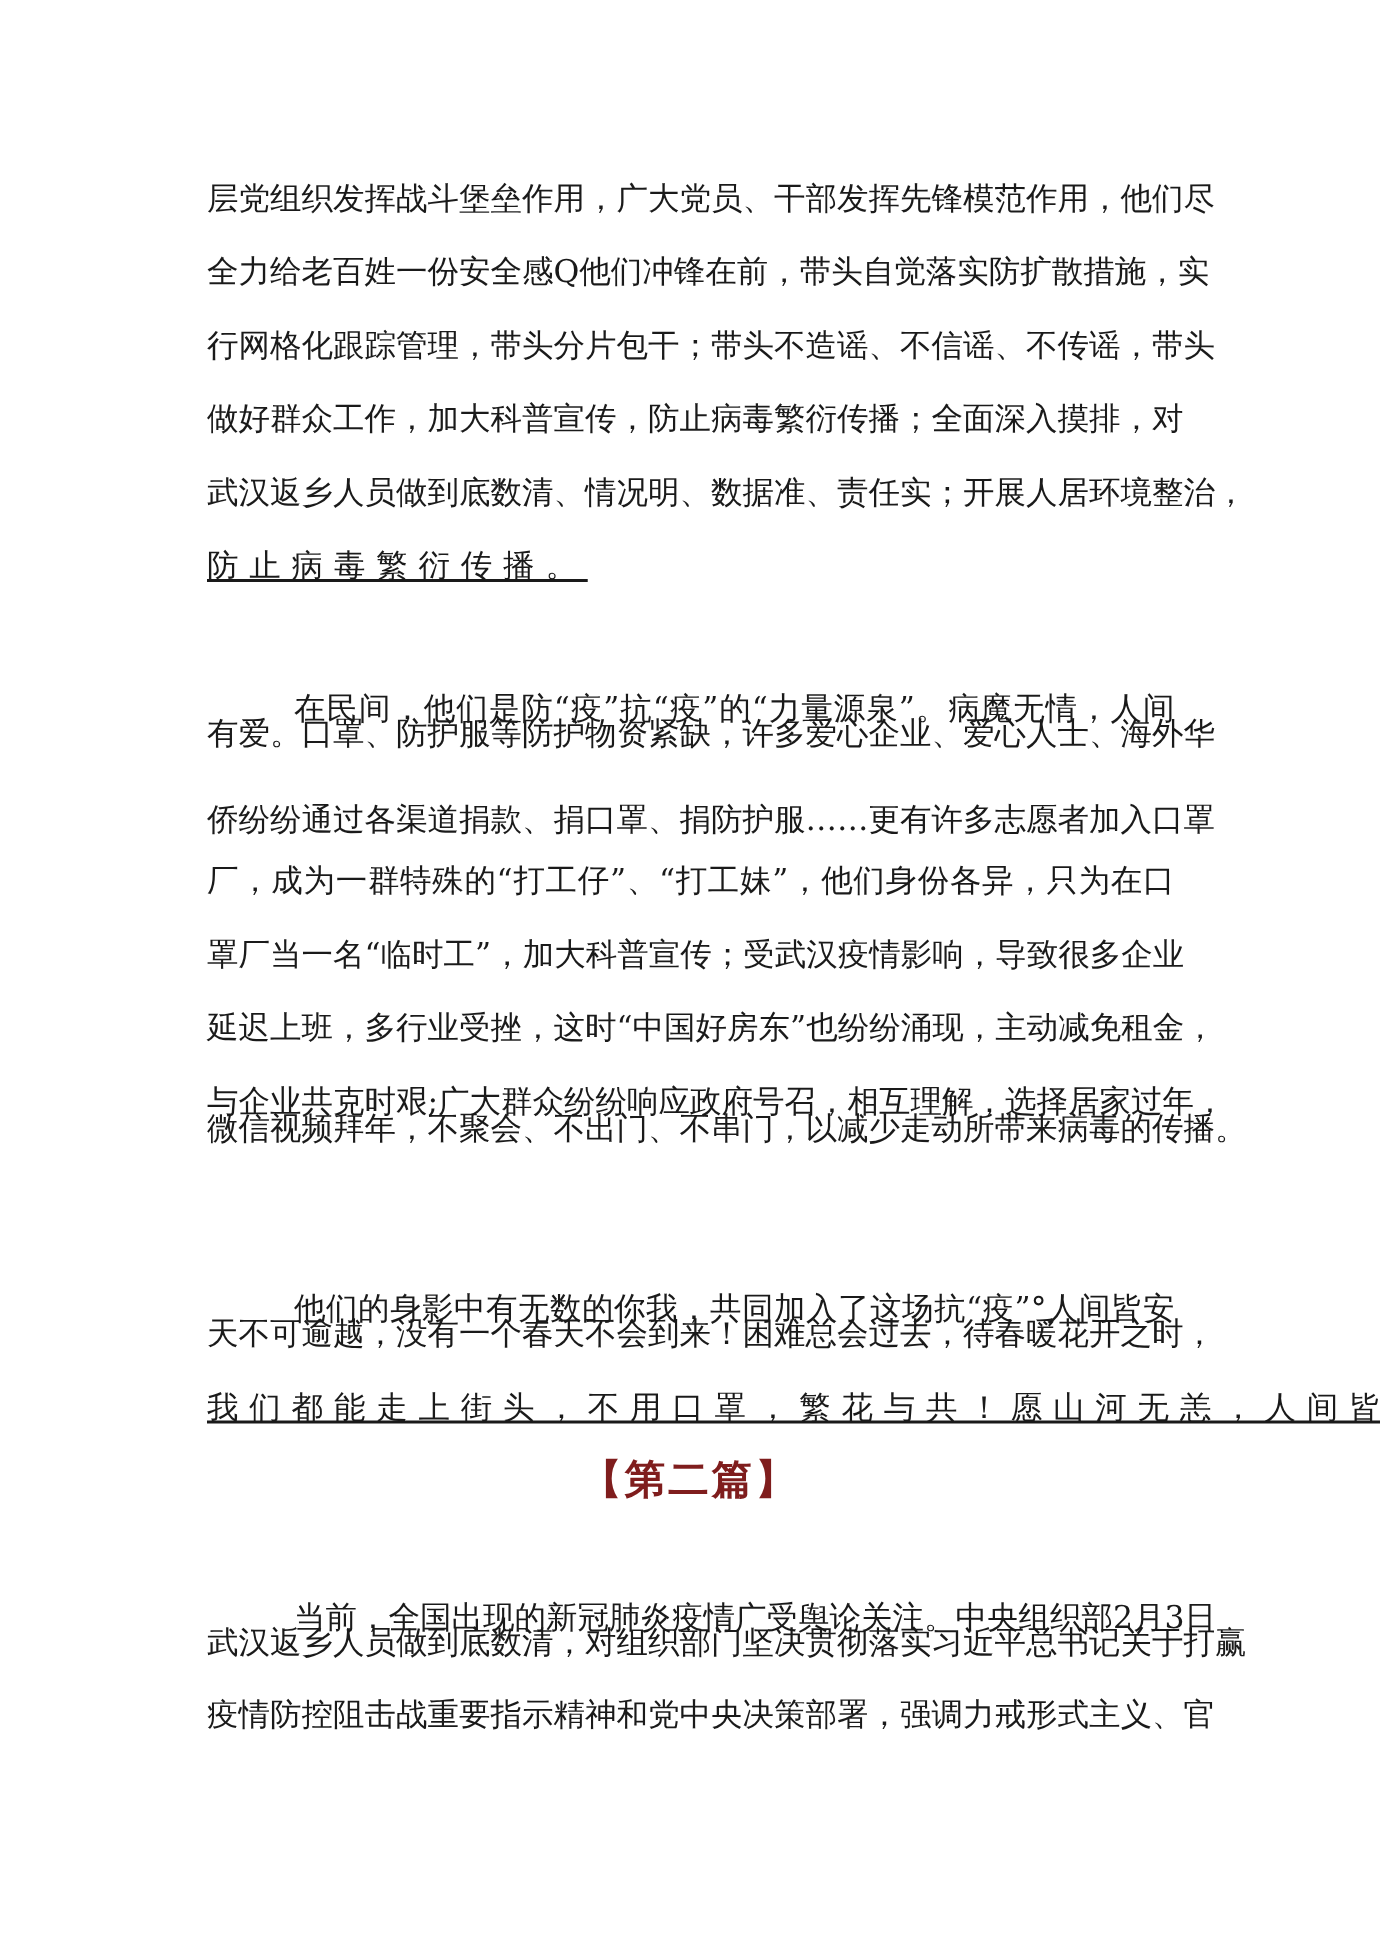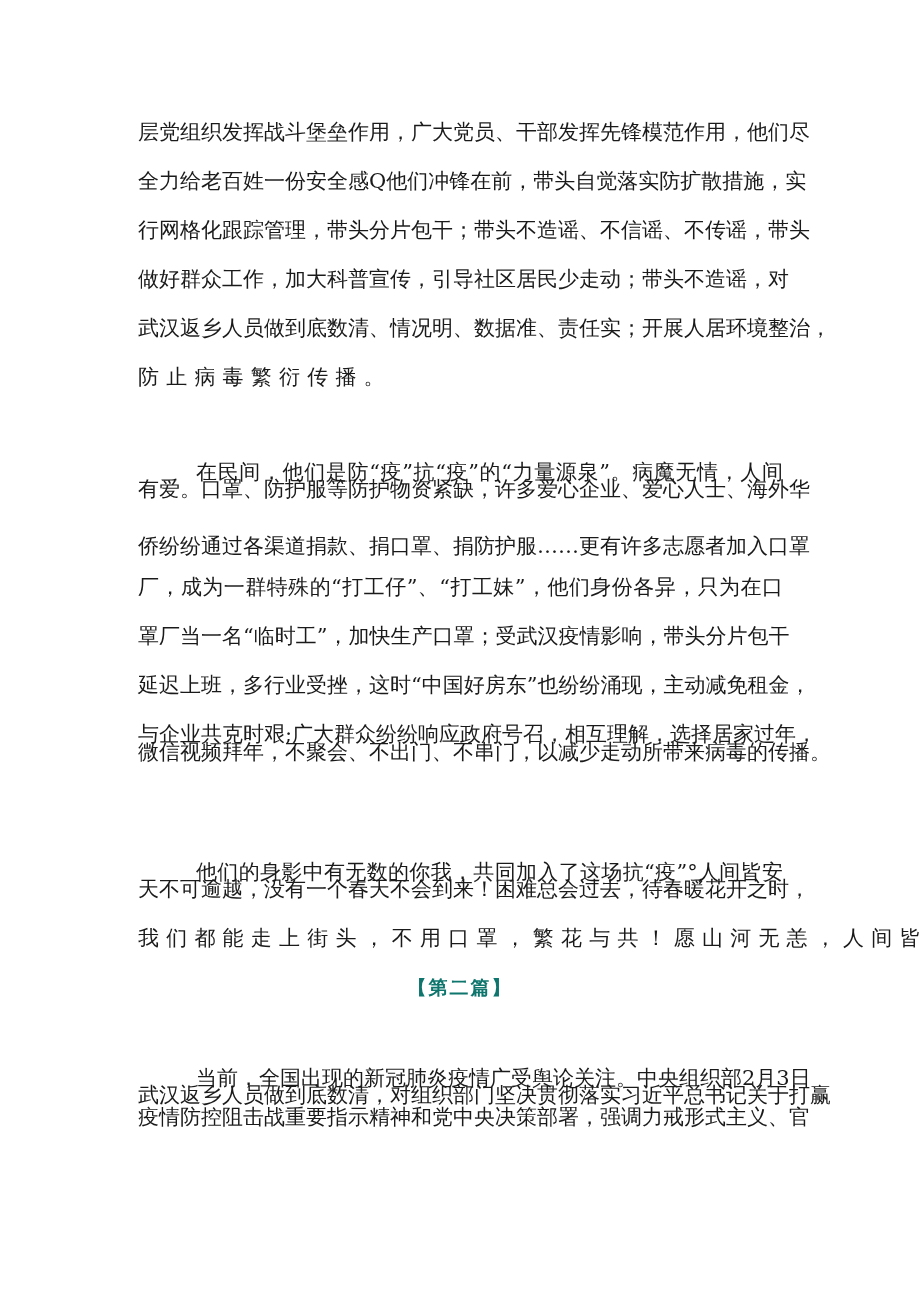--- a/index.html
+++ b/index.html
@@ -2,58 +2,58 @@
 <html><head>
 <meta charset="utf-8">
 <style>
   html, body { margin: 0; padding: 0; background: #ffffff; }
   body { width: 920px; height: 1301px; position: relative; overflow: hidden;
          font-family: "DejaVu Serif", "Liberation Serif", serif; color: #1a1a1a; }
   .page { position: absolute; left: 0; top: 0; width: 744px; height: 1301px; background: #fff; }
   .line { position: absolute; left: 138px; width: 645px; height: 30px; line-height: 30px;
           font-size: 21px; white-space: nowrap; text-align: justify; text-align-last: justify;
           letter-spacing: 0px; }
-  .line.last { text-align-last: left; letter-spacing: 7.2px; }
+  .line.last { text-align-last: left; letter-spacing: 7.2px; text-decoration: underline; }
   .line.indent { left: 196px; width: 587px; margin-top: 32px; }
   .heading { position: absolute; left: 0; width: 920px; text-align: center; top: 972px;
-             font-size: 19px; font-weight: bold; line-height: 30px; letter-spacing: 2px;
-             font-family: "DejaVu Sans", "Liberation Sans", sans-serif; color: #0f766e; }
+             font-size: 27px; font-weight: bold; line-height: 30px; letter-spacing: 2px;
+             font-family: "DejaVu Sans", "Liberation Sans", sans-serif; color: #7f1d1d; }
 </style>
 </head>
 <body>
 
 <div class="page">
 
   <div>
     <div class="line" style="top:117px">层党组织发挥战斗堡垒作用，广大党员、干部发挥先锋模范作用，他们尽</div>
     <div class="line" style="top:166px">全力给老百姓一份安全感Q他们冲锋在前，带头自觉落实防扩散措施，实</div>
     <div class="line" style="top:215px">行网格化跟踪管理，带头分片包干；带头不造谣、不信谣、不传谣，带头</div>
-    <div class="line" style="top:264px">做好群众工作，加大科普宣传，引导社区居民少走动；带头不造谣，对</div>
+    <div class="line" style="top:264px">做好群众工作，加大科普宣传，防止病毒繁衍传播；全面深入摸排，对</div>
     <div class="line" style="top:313px">武汉返乡人员做到底数清、情况明、数据准、责任实；开展人居环境整治，</div>
     <div class="line last" style="top:362px">防止病毒繁衍传播。</div>
   </div>
 
   <div>
     <div class="line indent" style="top:425px">在民间，他们是防“疫”抗“疫”的“力量源泉”。病魔无情，人间</div>
     <div class="line" style="top:474px">有爱。口罩、防护服等防护物资紧缺，许多爱心企业、爱心人士、海外华</div>
     <div class="line" style="top:531px">侨纷纷通过各渠道捐款、捐口罩、捐防护服……更有许多志愿者加入口罩</div>
     <div class="line" style="top:572px">厂，成为一群特殊的“打工仔”、“打工妹”，他们身份各异，只为在口</div>
-    <div class="line" style="top:621px">罩厂当一名“临时工”，加快生产口罩；受武汉疫情影响，带头分片包干</div>
+    <div class="line" style="top:621px">罩厂当一名“临时工”，加大科普宣传；受武汉疫情影响，导致很多企业</div>
     <div class="line" style="top:670px">延迟上班，多行业受挫，这时“中国好房东”也纷纷涌现，主动减免租金，</div>
     <div class="line" style="top:719px">与企业共克时艰;广大群众纷纷响应政府号召，相互理解，选择居家过年，</div>
     <div class="line" style="top:737px">微信视频拜年，不聚会、不出门、不串门，以减少走动所带来病毒的传播。</div>
   </div>
 
   <div>
     <div class="line indent" style="top:825px">他们的身影中有无数的你我，共同加入了这场抗“疫”°人间皆安</div>
     <div class="line" style="top:874px">天不可逾越，没有一个春天不会到来！困难总会过去，待春暖花开之时，</div>
     <div class="line last" style="top:923px">我们都能走上街头，不用口罩，繁花与共！愿山河无恙，人间皆安！</div>
   </div>
 
   <div class="heading">【第二篇】</div>
 
   <div>
     <div class="line indent" style="top:1031px">当前，全国出现的新冠肺炎疫情广受舆论关注。中央组织部2月3日</div>
     <div class="line" style="top:1080px">武汉返乡人员做到底数清，对组织部门坚决贯彻落实习近平总书记关于打赢</div>
-    <div class="line" style="top:1102px">疫情防控阻击战重要指示精神和党中央决策部署，强调力戒形式主义、官</div>
+    <div class="line" style="top:1128px">疫情防控阻击战重要指示精神和党中央决策部署，强调力戒形式主义、官</div>
   </div>
 
 </div>
 
 </body></html>

